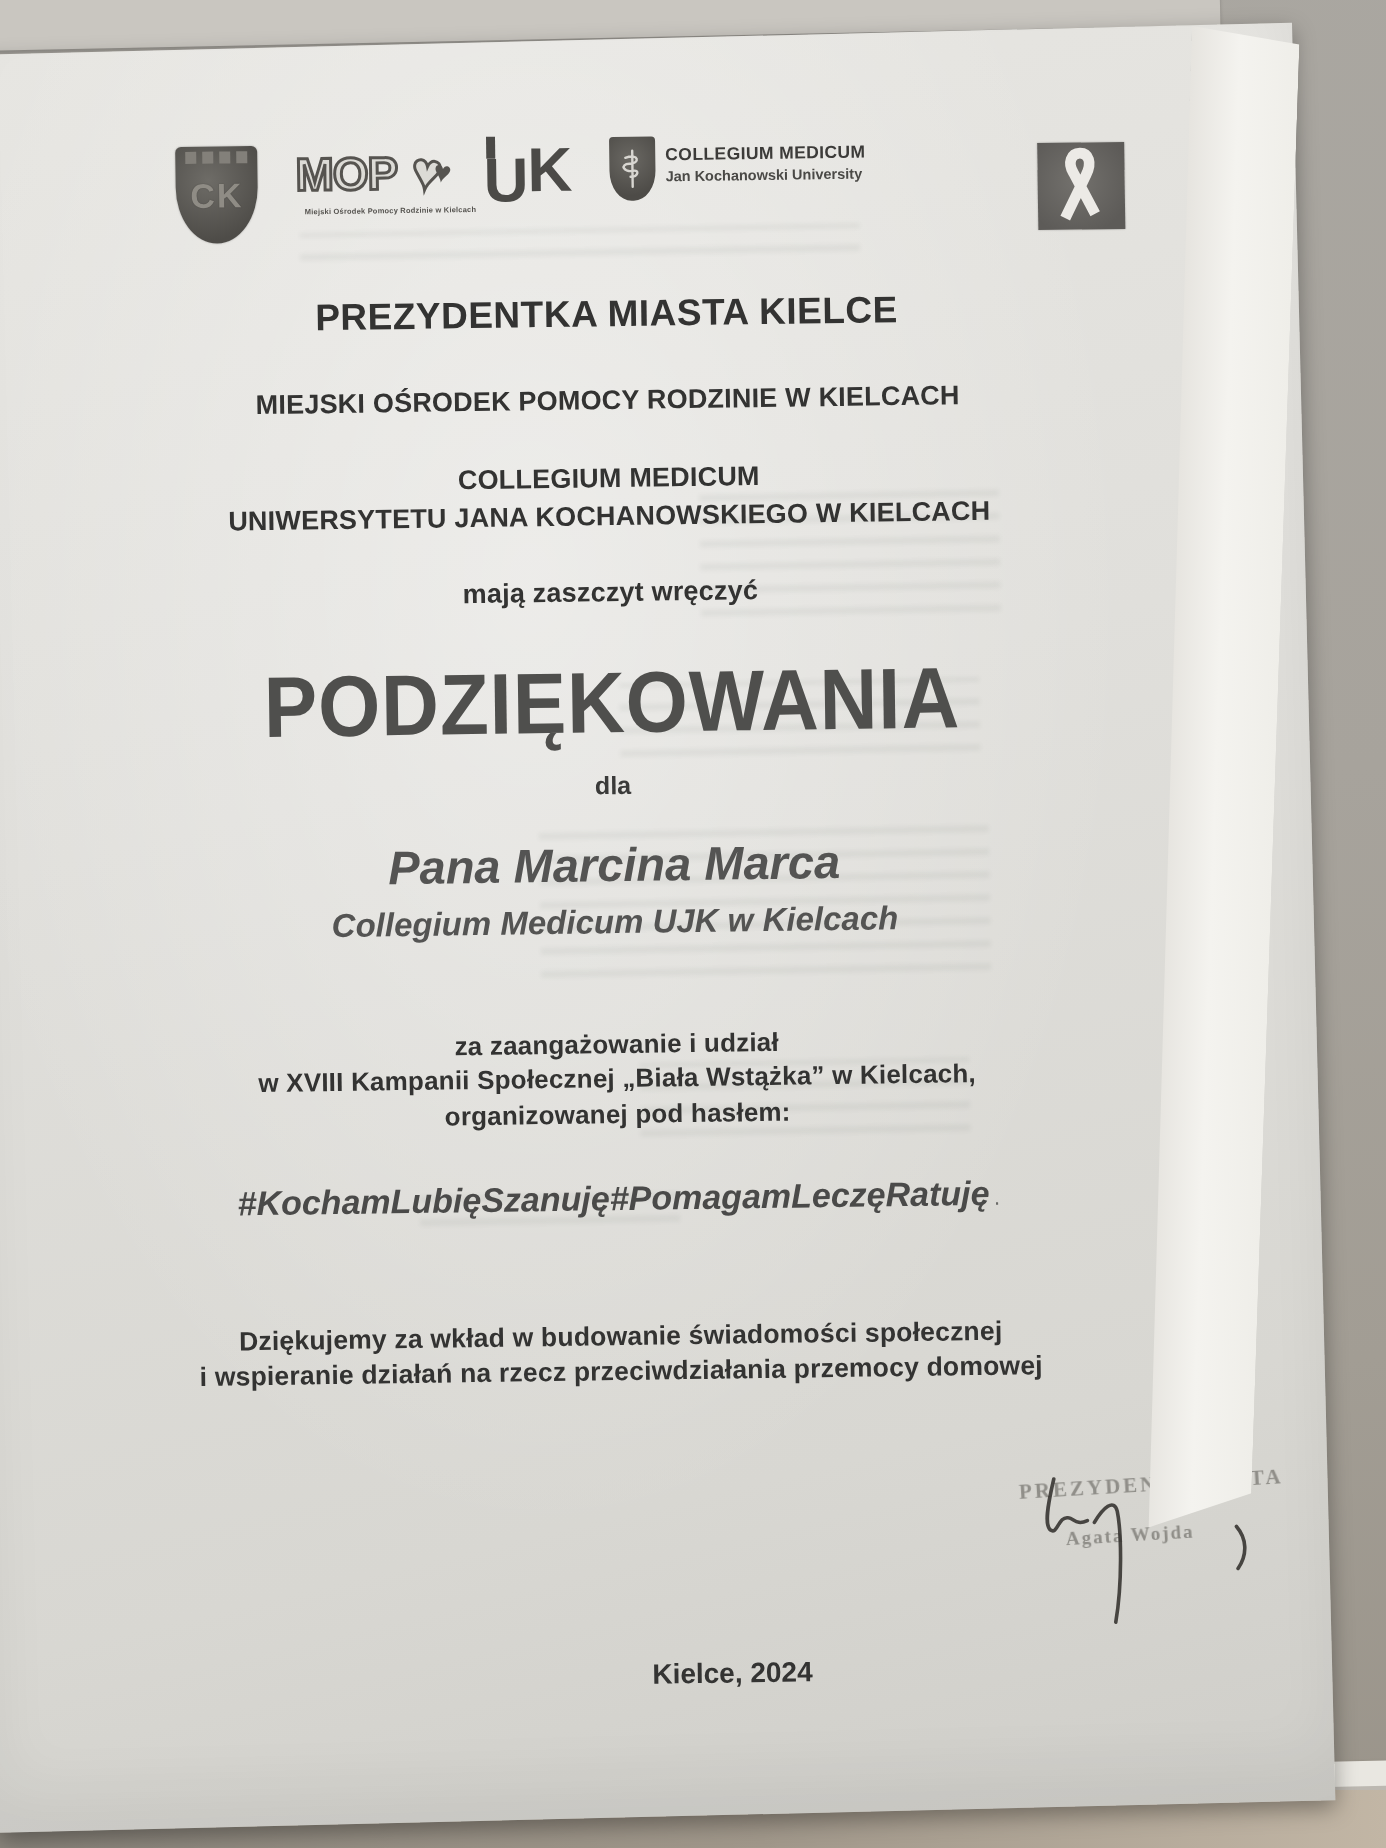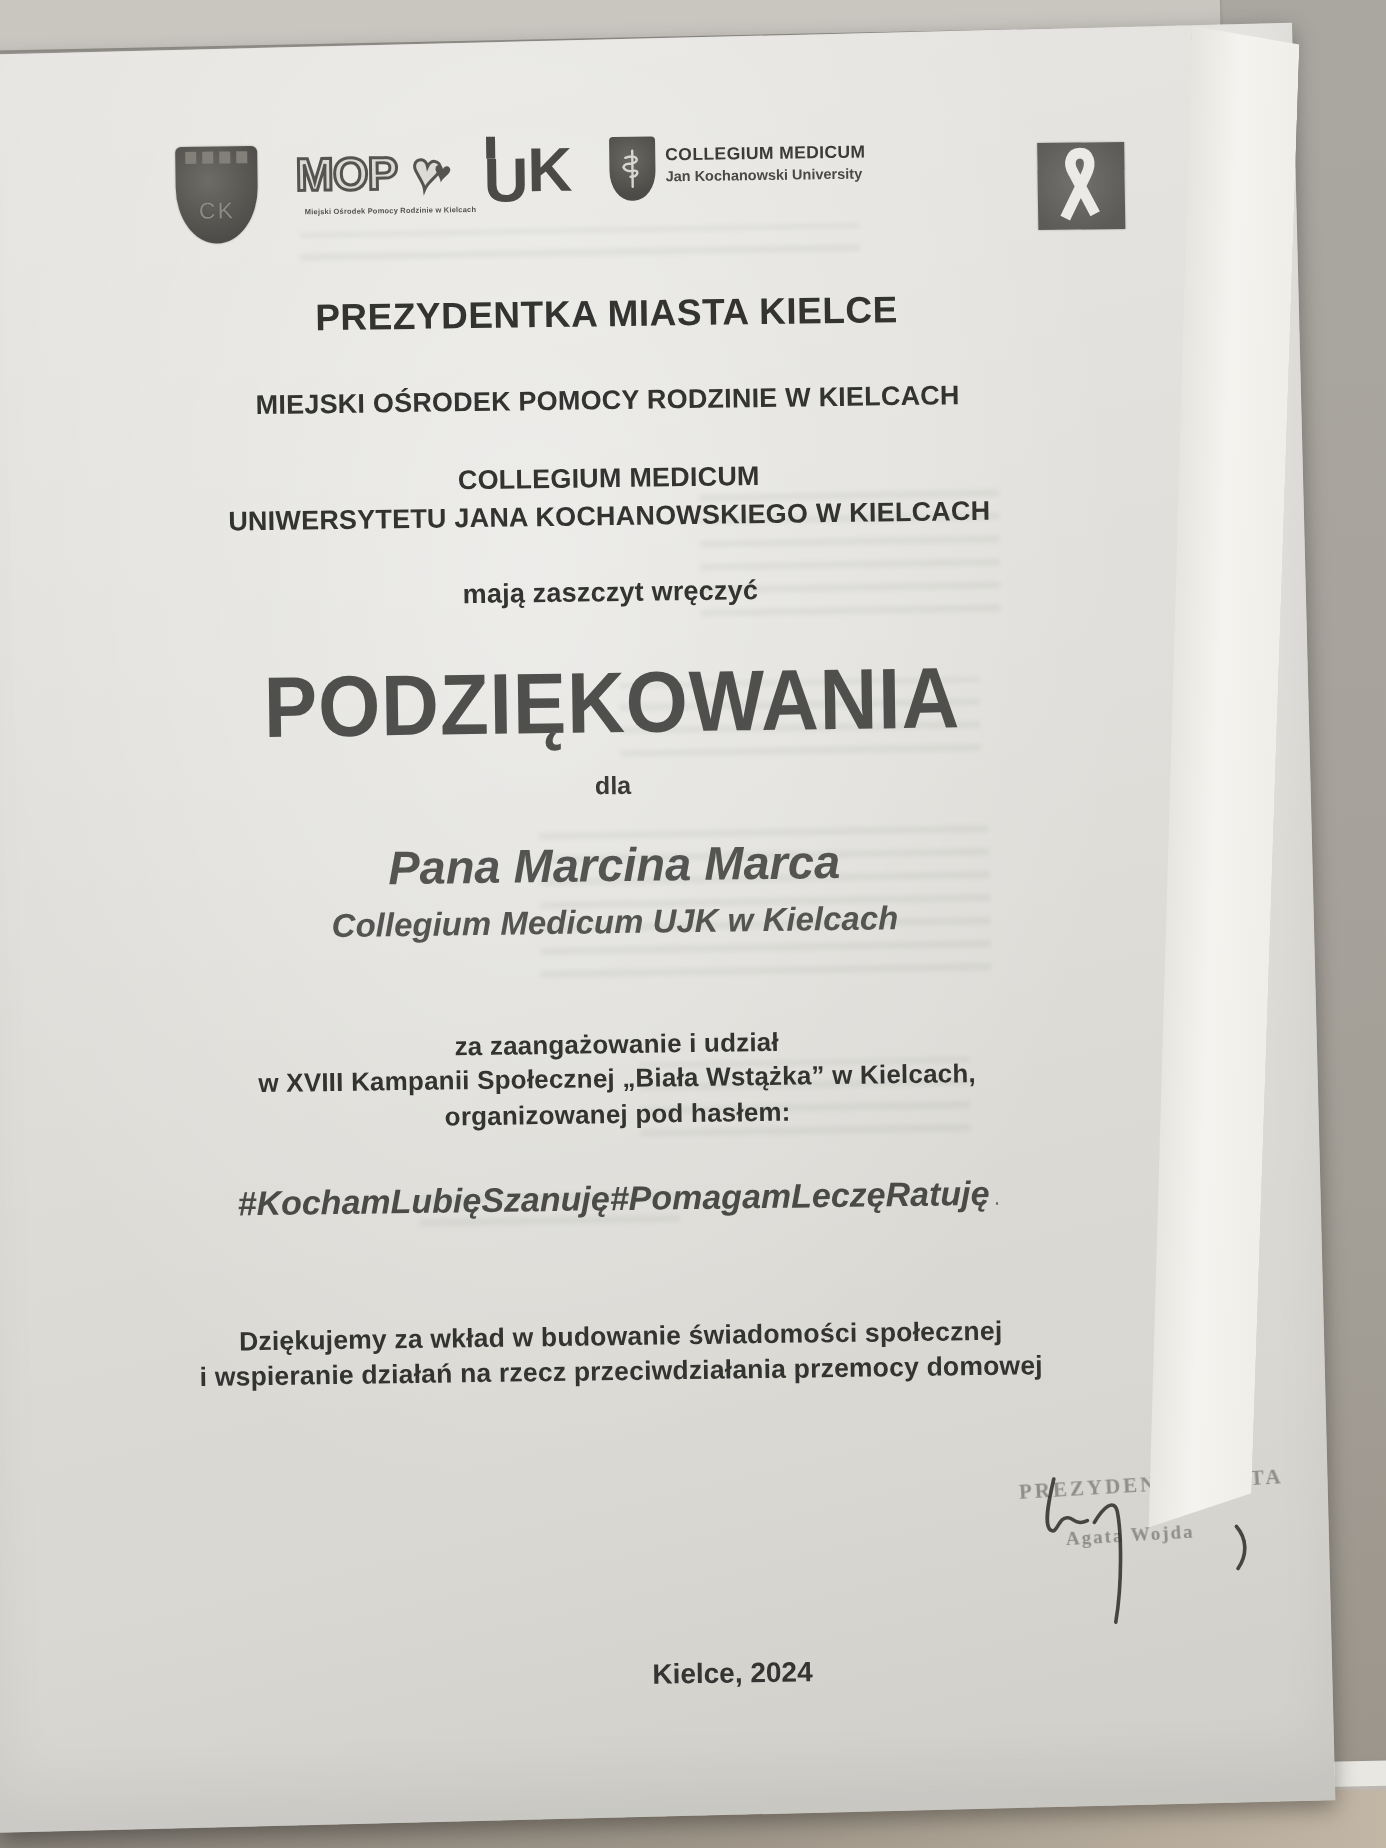--- a/index.html
+++ b/index.html
@@ -43,21 +43,21 @@
             transform:scaleX(.93);transform-origin:center;}
   .name-it{font-style:italic;font-weight:700;color:#545453;}
   
   .logo-row{position:absolute;left:0;top:0;width:1386px;height:260px;}
   .crest{position:absolute;left:186px;top:140px;width:82px;height:97px;
          background:radial-gradient(circle at 40% 35%,#6e6c67,#4e4c48 75%);
          border-radius:6px 6px 42px 42px/6px 6px 58px 58px;
          display:flex;align-items:flex-end;justify-content:center;box-shadow:0 0 2px rgba(0,0,0,.3);}
   .crest .crown{position:absolute;top:5px;left:10px;right:10px;height:12px;display:flex;gap:6px;}
   .crest .crown i{flex:1;background:#83807a;}
-  .crest .letters{font-weight:400;font-size:23px;color:#8f8c85;letter-spacing:2px;margin-bottom:19px;
+  .crest .letters{font-weight:700;font-size:34px;color:#8f8c85;letter-spacing:2px;margin-bottom:28px;
                   text-shadow:0 0 1px #3f3d3a;}
   .mopr{position:absolute;left:306px;top:142px;width:190px;height:80px;}
   .mopr .word{font-weight:800;font-size:46px;letter-spacing:-1px;color:#dcdbd6;
               -webkit-text-stroke:3px #565450;}
   .mopr .heart-outline{position:absolute;left:116px;top:-4px;font-size:52px;color:#dcdbd6;
               -webkit-text-stroke:3px #565450;transform:rotate(8deg);}
   .mopr .heart-fill{position:absolute;left:138px;top:10px;font-size:30px;color:#565450;transform:rotate(10deg);}
   .mopr .caption{position:absolute;left:2px;top:60px;width:185px;font-size:7.5px;font-weight:700;
                  color:#55534f;text-align:center;letter-spacing:.2px;}
   .ujk{position:absolute;left:494px;top:128px;width:110px;height:90px;color:#4b4a47;}

